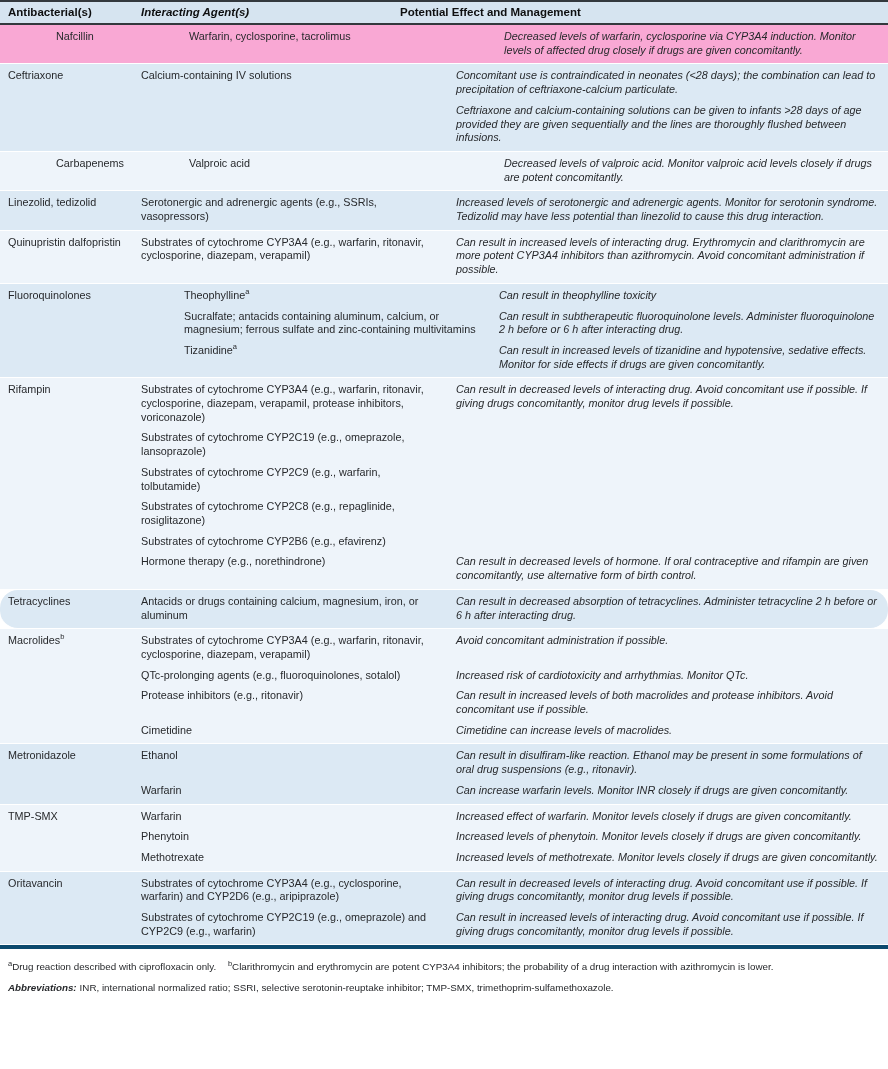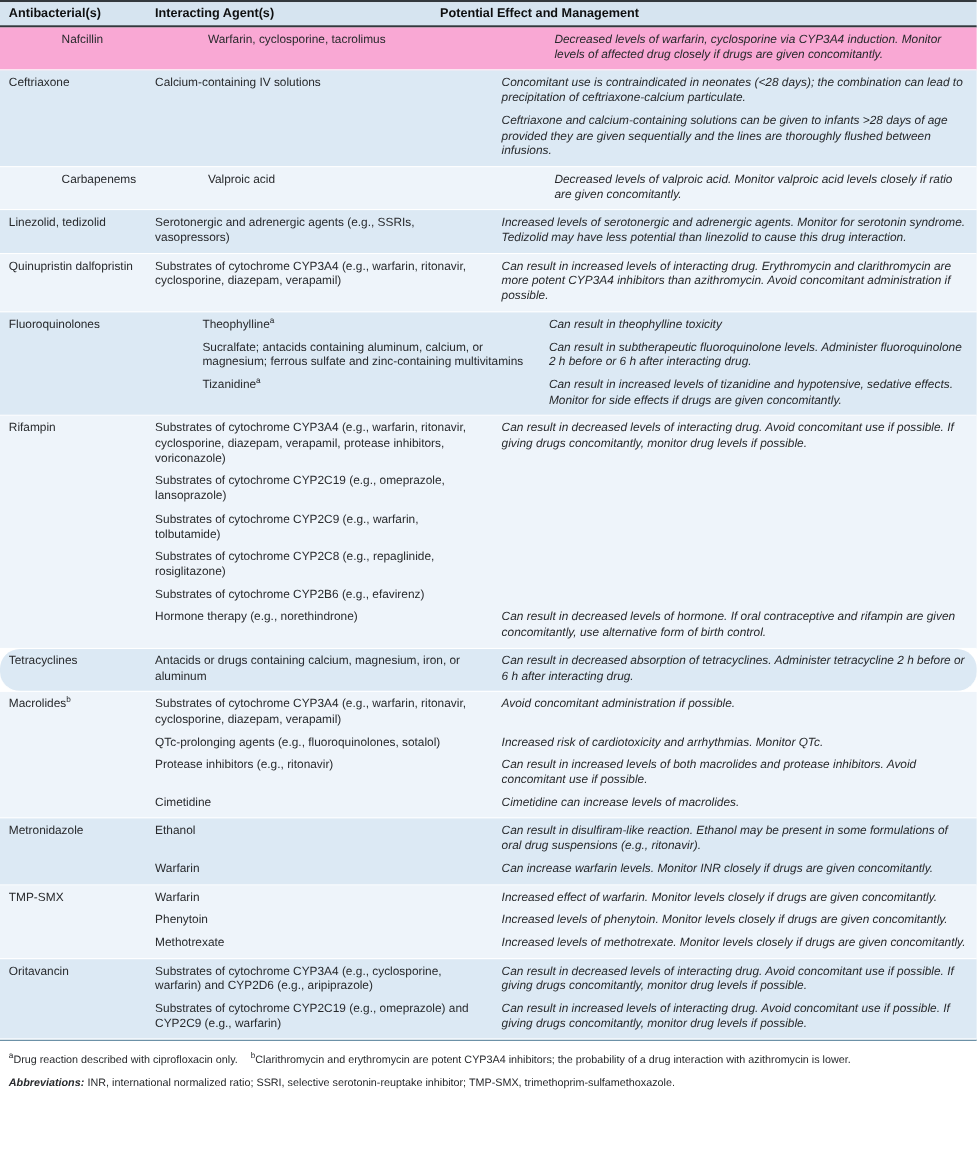--- a/index.html
+++ b/index.html
@@ -15,37 +15,37 @@
     display:flex;
     background:#d6e4f0;
     border-bottom:2px solid #33383d;
     font-weight:bold;
     font-size:11.5px;
     color:#0e0f10;
     padding:4px 0 5px 0;
     align-items:flex-end;
   }
   .c1{width:141px;box-sizing:border-box;padding-left:8px;flex-shrink:0;}
-  .c2{width:259px;box-sizing:border-box;padding-right:14px;flex-shrink:0;}
+  .c2{width:259px;box-sizing:border-box;padding-right:14px;flex-shrink:0;font-style:italic;}
   .c3{flex:1;box-sizing:border-box;padding-right:10px;}
   .row{
     display:flex;
     padding:5px 0 6px 0;
     border-bottom:1px solid #ffffff;
     font-size:10.8px;
     line-height:1.27;
   }
   .drug{width:141px;box-sizing:border-box;padding-left:8px;flex-shrink:0;}
   .rowbody{flex:1;display:flex;flex-direction:column;gap:7px;}
   .entry{display:flex;}
   .agent{width:315px;box-sizing:border-box;padding-right:14px;flex-shrink:0;}
   .effects{flex:1;box-sizing:border-box;padding-right:10px;display:flex;flex-direction:column;gap:7px;font-style:italic;}
   .effects p,.agent p{margin:0;}
   sup{font-size:7.5px;line-height:0;vertical-align:super;}
-  .tbl-bottom{border-bottom:1px solid #0c4a6e;}
+  .tbl-bottom{border-bottom:4px solid #0c4a6e;}
   .footnotes{padding:12px 8px 10px 8px;font-size:9.8px;line-height:1.3;}
   .fn{margin:0 0 8px 0;}
   .fn .fn2{margin-left:9px;}
   .abbr{margin:0;}
   .abbr-label{font-weight:bold;font-style:italic;margin-right:3px;}
 </style>
 </head>
 <body>
 
 <div class="page">
@@ -84,21 +84,21 @@
           </div>
         </div>
         <div class="row" style="background: rgb(238, 244, 250); padding-left: 48px;">
           <div class="drug">Carbapenems</div>
           <div class="rowbody">
             <div class="entry">
               <div class="agent">
                 <p>Valproic acid</p>
               </div>
               <div class="effects">
-                <p>Decreased levels of valproic acid. Monitor valproic acid levels closely if ratio are given concomitantly.</p>
+                <p>Decreased levels of valproic acid. Monitor valproic acid levels closely if drugs are potent concomitantly.</p>
               </div>
             </div>
           </div>
         </div>
         <div class="row" style="background: rgb(220, 233, 244);">
           <div class="drug">Linezolid, tedizolid</div>
           <div class="rowbody">
             <div class="entry">
               <div class="agent">
                 <p>Serotonergic and adrenergic agents (e.g., SSRIs, vasopressors)</p>

